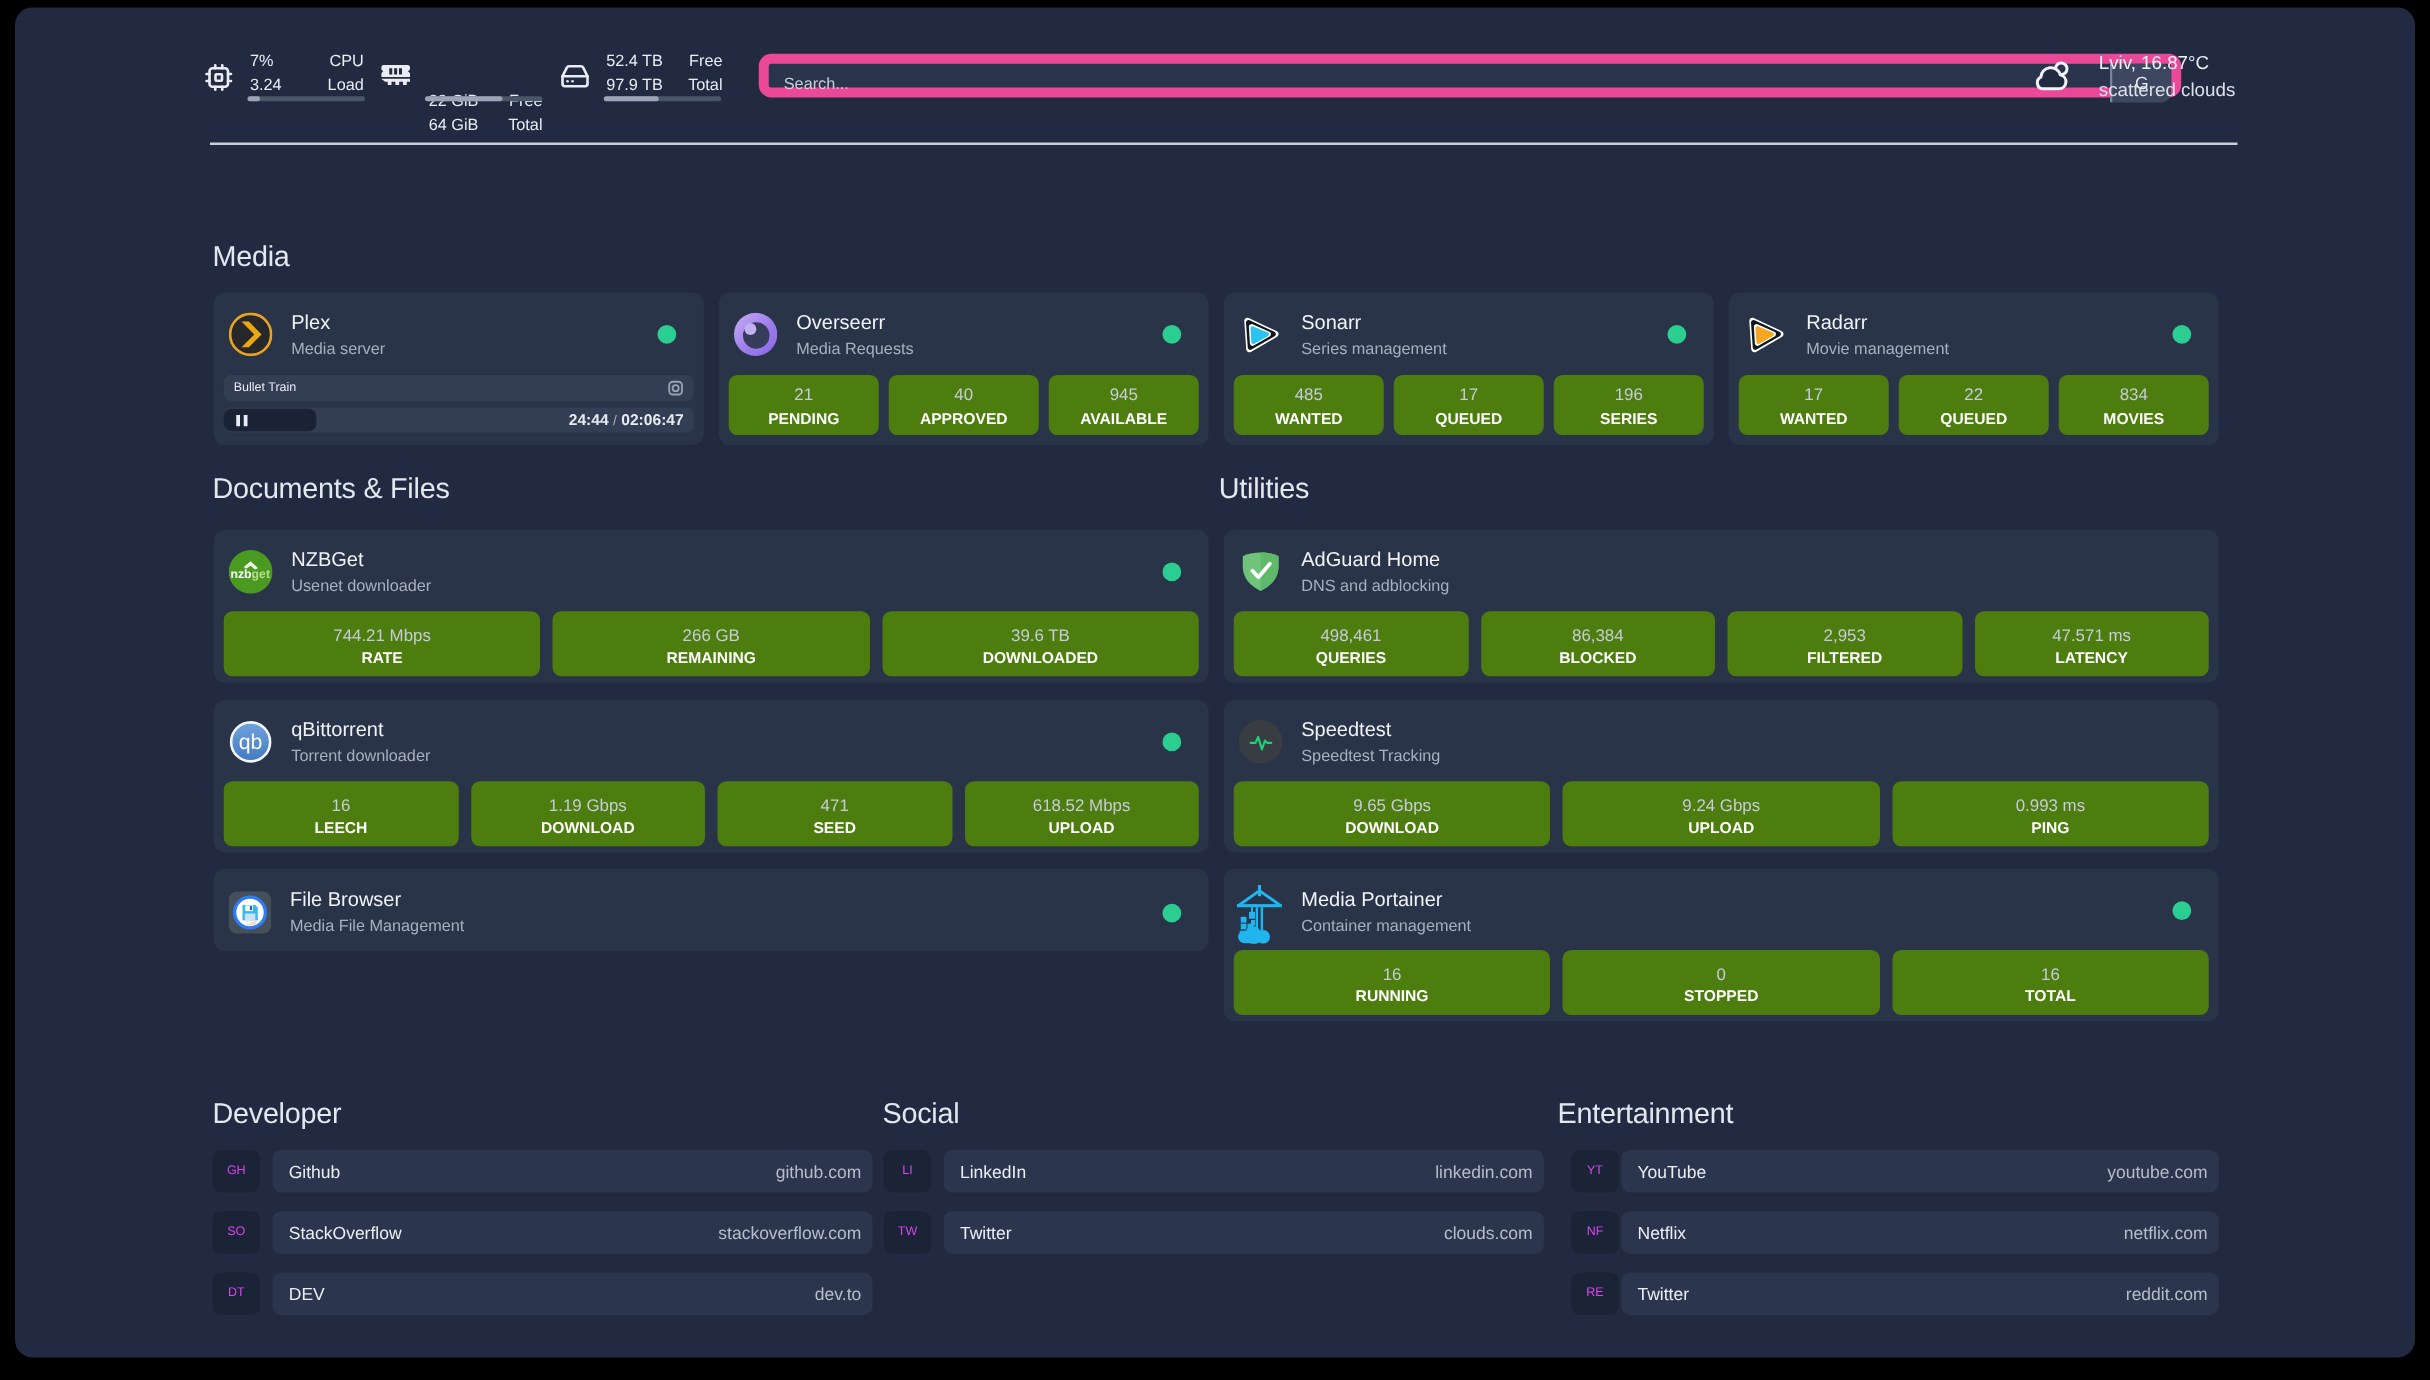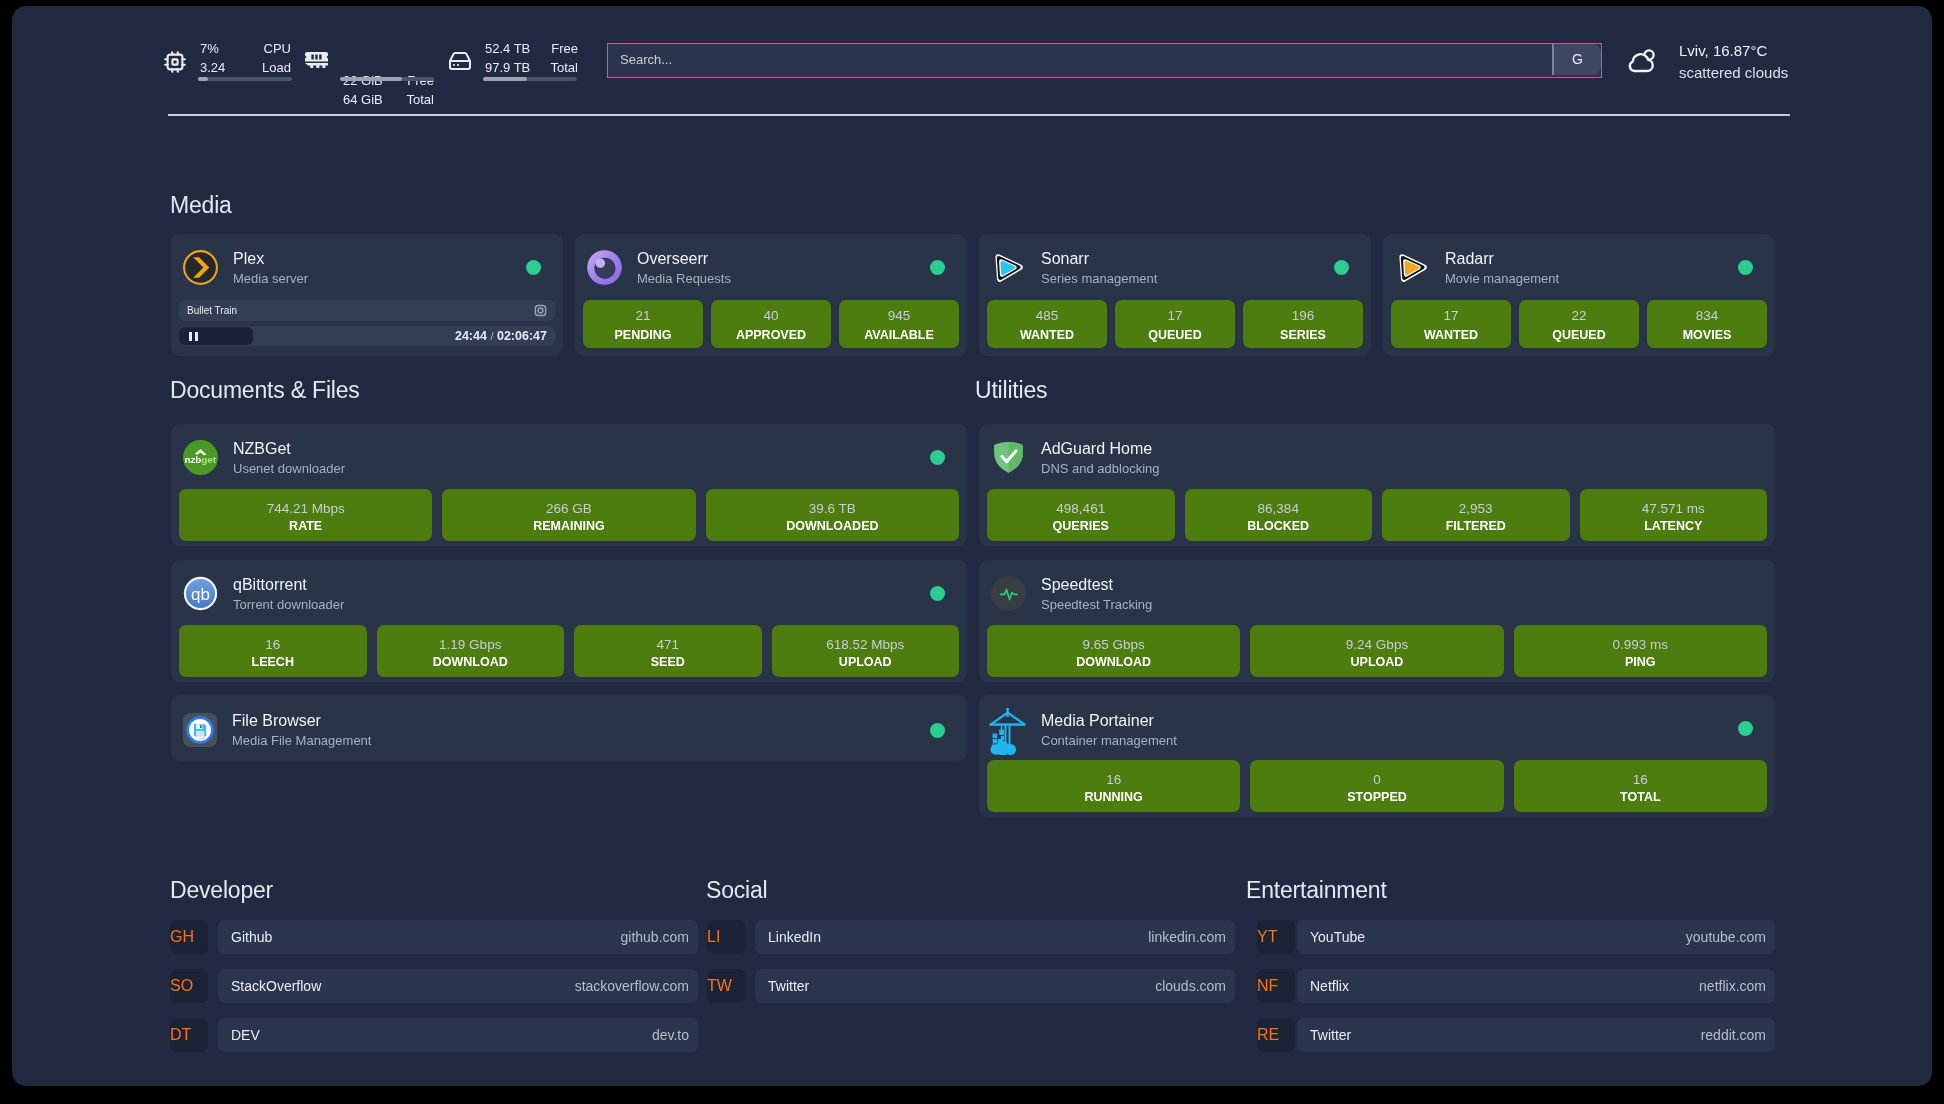--- a/index.html
+++ b/index.html
@@ -16,21 +16,21 @@
   .svc-sub { font-size:13px; color:#A6B0C0; line-height:17px; margin-top:1px; }
   .dot { position:absolute; width:15px; height:15px; border-radius:50%; background:#2BCD90; right:22px; top:26px; }
   .stats { position:absolute; left:8px; right:8px; display:flex; }
   .stat { flex:1; background:#4d7c0f; border-radius:7px; text-align:center; }
   .stat .v { font-size:13.5px; color:#C6CDD9; line-height:18px; margin-top:7px; }
   .stat .l { font-size:12.5px; color:#FFFFFF; font-weight:700; line-height:16px; margin-top:2px; }
   .stats.big .v { margin-top:11px; }
   .stats.big .l { margin-top:0px; }
   .bm-col { position:absolute; width:525px; }
   .bm-row { position:absolute; left:0; right:0; height:34px; }
-  .bm-ab { position:absolute; left:0; top:0; width:38px; height:34px; background:#1B2337; border-radius:7px; color:#f97316; font-size:16px; line-height:34px; }
+  .bm-ab { position:absolute; left:0; top:0; width:38px; height:34px; background:#1B2337; border-radius:7px; color:#d946ef; font-size:10px; text-align:center; line-height:34px; }
   .bm-pill { position:absolute; left:48px; right:0; top:0; height:34px; background:#2B364E; border-radius:7px; }
   .bm-name { position:absolute; left:13px; top:0; line-height:34px; font-size:14px; color:#EAEEF4; }
   .bm-url { position:absolute; right:9px; top:0; line-height:34px; font-size:14px; color:#B6BECB; }
   .tb-txt { position:absolute; display:flex; justify-content:space-between; font-size:13px; color:#E9EDF3; line-height:19px; }
   .tb-bar { position:absolute; height:4px; background:#4A5568; border-radius:2px; }
   .tb-fill { position:absolute; left:0; top:0; height:4px; background:#9AA4B5; border-radius:2px; }
 </style>
 </head>
 <body>
 <div class="panel">
@@ -85,21 +85,21 @@
       </div>
     <div style="display:flex; justify-content:space-between;">
         <span>97.9 TB</span>
         <span>Total</span>
       </div>
   </div>
   <div class="tb-bar" style="left:471px; top:71px; width:94px;">
       <span class="tb-fill" style="width:44px;"></span>
     </div>
 
-  <div class="abs" style="left:595px; top:37px; width:995px; height:35px; border:1px solid #ec4899; border-radius:0; background:#2A344C;">
+  <div class="abs" style="left:595px; top:37px; width:1138px; height:35px; border:8px solid #ec4899; border-radius:10px; background:#2A344C;">
     <div style="position:absolute; left:12px; top:0; line-height:31px; font-size:13px; color:#C9CFDA;">Search...</div>
     <div style="position:absolute; right:0; top:0; width:49px; height:31px; background:#3D4860; border-left:2px solid #79839A; border-radius:0 8px 8px 0; text-align:center; line-height:31px; font-size:14px; color:#E9EDF3;">G</div>
   </div>
 
   <svg class="abs" style="left:1613px; top:40px;" width="34" height="28" viewBox="0 0 34 28" stroke="#F0F3F8" stroke-width="2.4" stroke-linecap="round" stroke-linejoin="round">
     <circle cx="24" cy="9" r="4.6" fill="none"></circle>
     <path d="M9.2 25 h13 a5.6 5.6 0 0 0 1 -11.1 a7.9 7.9 0 0 0 -15.5 1.8 a4.9 4.9 0 0 0 1.5 9.3z" fill="#212A40"></path>
   </svg>
   <div class="abs" style="left:1667px; top:34px; font-size:15px; color:#EEF1F6; line-height:22px;">Lviv, 16.87°C<br><span style="color:#DCE1EA;">scattered clouds</span></div>
 

